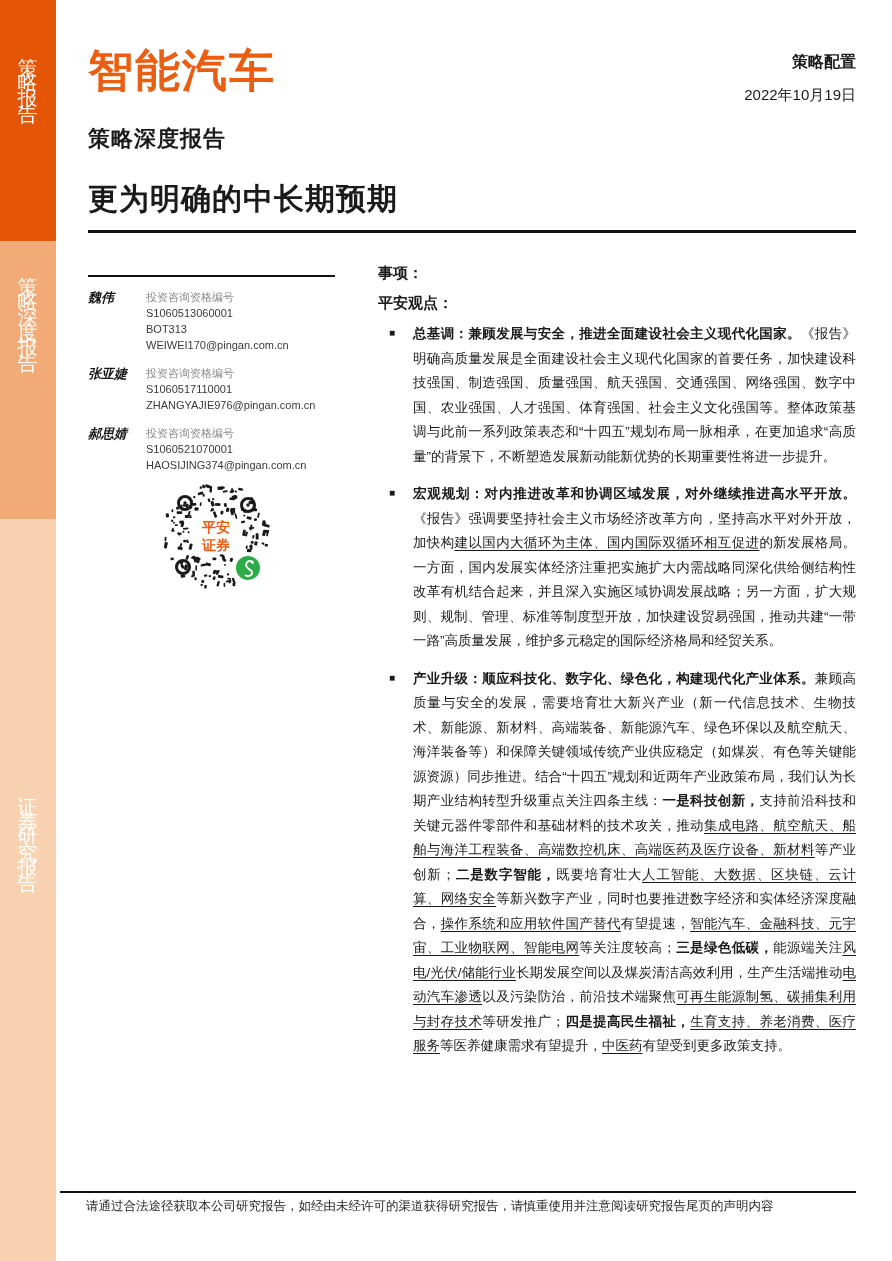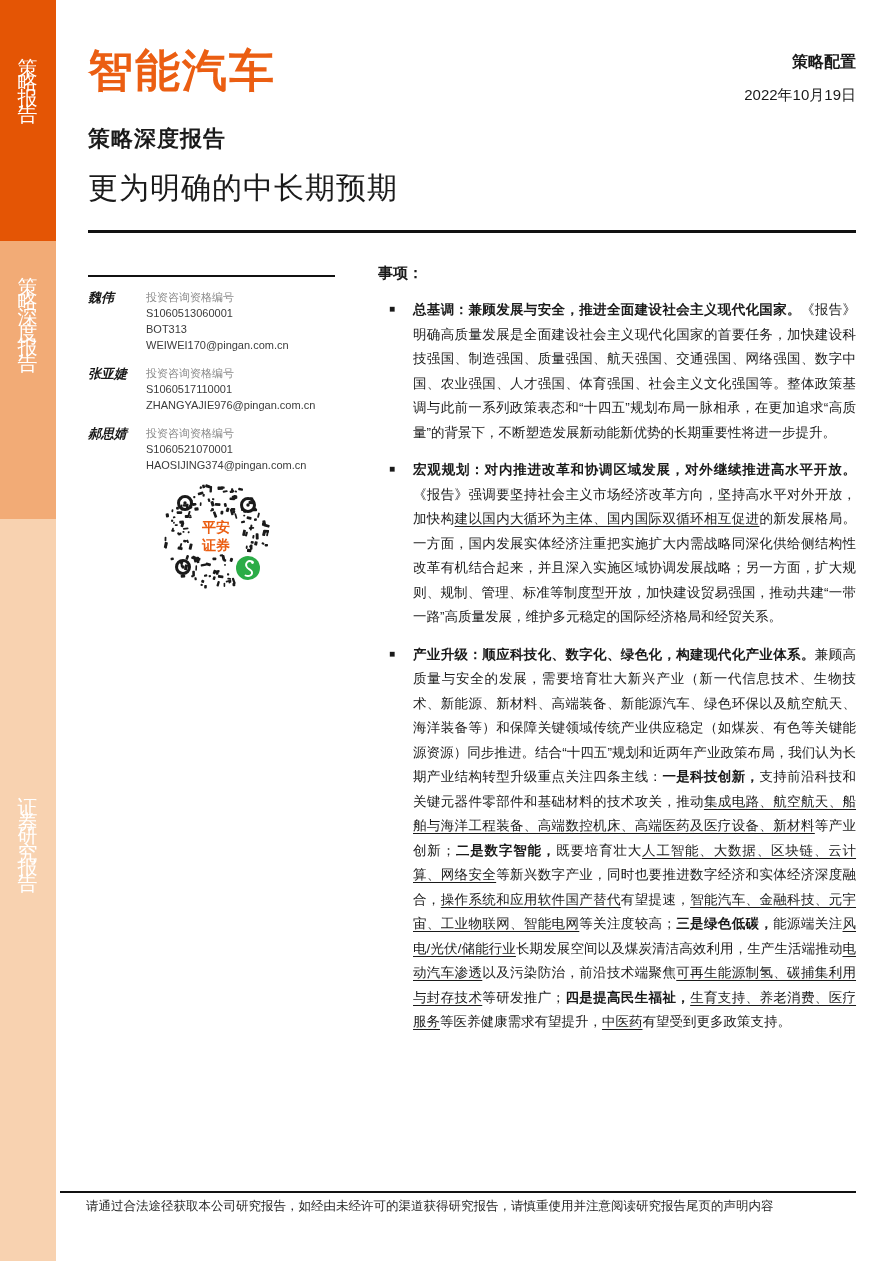--- a/index.html
+++ b/index.html
@@ -28,38 +28,38 @@
   }
   .sb-seg-1 .sb-label{padding-top:42px;}
   .sb-seg-2 .sb-label{padding-top:20px;}
   .sb-seg-3 .sb-label{padding-top:262px;}
   
   .logo{position:absolute;left:88px;top:48px;font-size:45px;line-height:1;
         font-weight:bold;color:var(--brand);letter-spacing:2px;}
   .category{position:absolute;right:36px;top:52px;font-size:16px;font-weight:bold;}
   .report-date{position:absolute;right:36px;top:86px;font-size:15px;}
   .report-type{position:absolute;left:88px;top:124px;font-size:22px;font-weight:bold;letter-spacing:1px;}
-  .page-title{position:absolute;left:88px;top:168px;font-size:30px;font-weight:normal;letter-spacing:1px;}
+  .page-title{position:absolute;left:88px;top:179px;font-size:30px;font-weight:bold;letter-spacing:1px;}
   .title-rule{position:absolute;left:88px;top:230px;width:768px;height:3px;background:#111;}
   
   .analyst-col{position:absolute;left:88px;top:266px;width:252px;}
   .analyst-heading{font-size:14px;font-weight:bold;}
   .analyst-rule{margin-top:9px;height:2px;background:#111;width:247px;}
   .analyst-entry{display:flex;margin-top:12px;}
   .analyst-entry:first-of-type{margin-top:16px;}
   .analyst-name{width:58px;font-size:13px;font-weight:bold;flex:none;font-style:italic;}
   .analyst-lines{font-size:11px;line-height:16px;color:#3A3A3A;}
   .cred-label{color:var(--gray);}
   
   .qr-block{position:absolute;left:157px;top:482px;width:118px;height:118px;}
   .qr-text{font-size:14px;font-weight:bold;fill:var(--brand);text-anchor:middle;
            font-family:"Liberation Sans","DejaVu Sans",sans-serif;}
   
   .main-col{position:absolute;left:378px;top:264px;width:478px;}
-  .section-heading{font-size:15px;font-weight:bold;margin-bottom:15px;}
+  .section-heading{font-size:15px;font-weight:bold;margin-bottom:7px;}
   .items-body{font-size:13.5px;line-height:24.5px;text-align:justify;}
   .viewpoints-heading{margin-top:11px;margin-bottom:9px;}
   .bullet{position:relative;padding-left:35px;font-size:13.5px;line-height:24.5px;
           text-align:justify;margin-bottom:13px;}
   .bullet-marker{position:absolute;left:11px;top:-1px;font-size:10px;}
   .rt-b{font-weight:bold;}
   .rt-u{text-decoration:underline;text-underline-offset:3px;}
   
   .footer-rule{position:absolute;left:60px;top:1191px;width:796px;height:2px;background:#111;}
   .footer-text{position:absolute;left:86px;top:1198px;font-size:12.5px;color:#262626;}
@@ -284,20 +284,21 @@
       <circle cx="91" cy="86" r="12" fill="#2BAC47"></circle>
       <path d="M95 79.5 c-4 -1.5 -7 1.5 -5.5 5 c1.2 2.8 5 3 5.5 5.5 c0.6 3.2 -3 5 -6.5 3.5" stroke="#FFFFFF" stroke-width="1.9" fill="none" stroke-linecap="round"></path>
       <circle cx="95.5" cy="80.5" r="1.4" fill="#FFFFFF"></circle>
     </g>
   </svg>
 </div>
 
 <div class="main-col">
   <div class="section-heading">事项：</div>
 
+  <div class="section-heading viewpoints-heading">平安观点：</div>
 
   <div class="bullet">
     <span class="bullet-marker">■</span>
     <span><span class="rt-b">总基调：兼顾发展与安全，推进全面建设社会主义现代化国家。</span><span>《报告》明确高质量发展是全面建设社会主义现代化国家的首要任务，加快建设科技强国、制造强国、质量强国、航天强国、交通强国、网络强国、数字中国、农业强国、人才强国、体育强国、社会主义文化强国等。整体政策基调与此前一系列政策表态和“十四五”规划布局一脉相承，在更加追求“高质量”的背景下，不断塑造发展新动能新优势的长期重要性将进一步提升。</span></span>
   </div>
 
   <div class="bullet">
     <span class="bullet-marker">■</span>
     <span><span class="rt-b">宏观规划：对内推进改革和协调区域发展，对外继续推进高水平开放。</span><span>《报告》强调要坚持社会主义市场经济改革方向，坚持高水平对外开放，加快构</span><span class="rt-u">建以国内大循环为主体、国内国际双循环相互促进</span><span>的新发展格局。一方面，国内发展实体经济注重把实施扩大内需战略同深化供给侧结构性改革有机结合起来，并且深入实施区域协调发展战略；另一方面，扩大规则、规制、管理、标准等制度型开放，加快建设贸易强国，推动共建“一带一路”高质量发展，维护多元稳定的国际经济格局和经贸关系。</span></span>
   </div>

